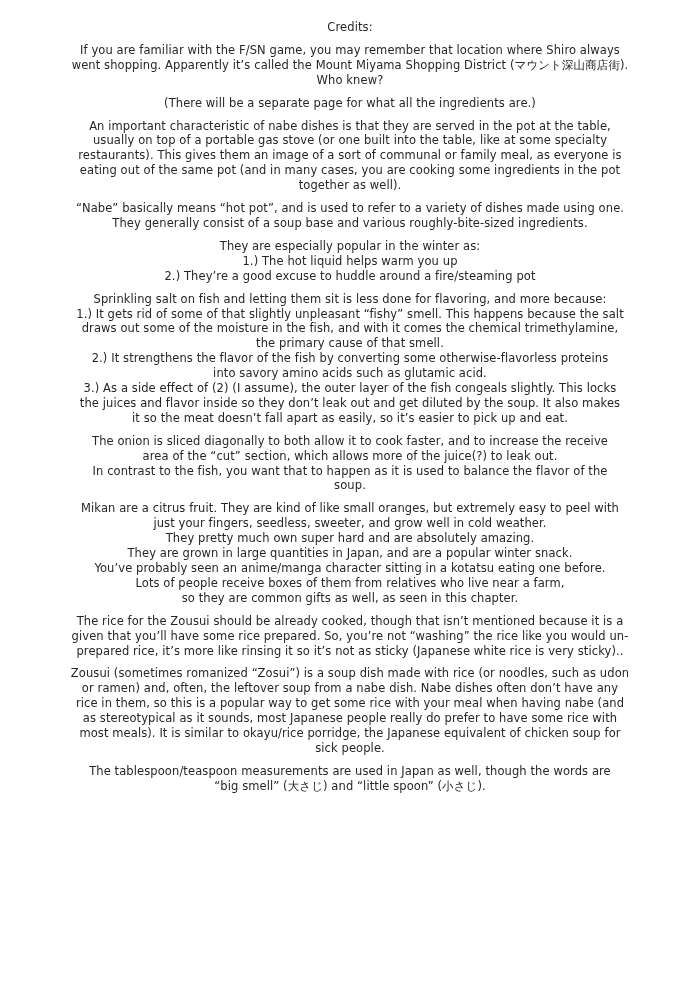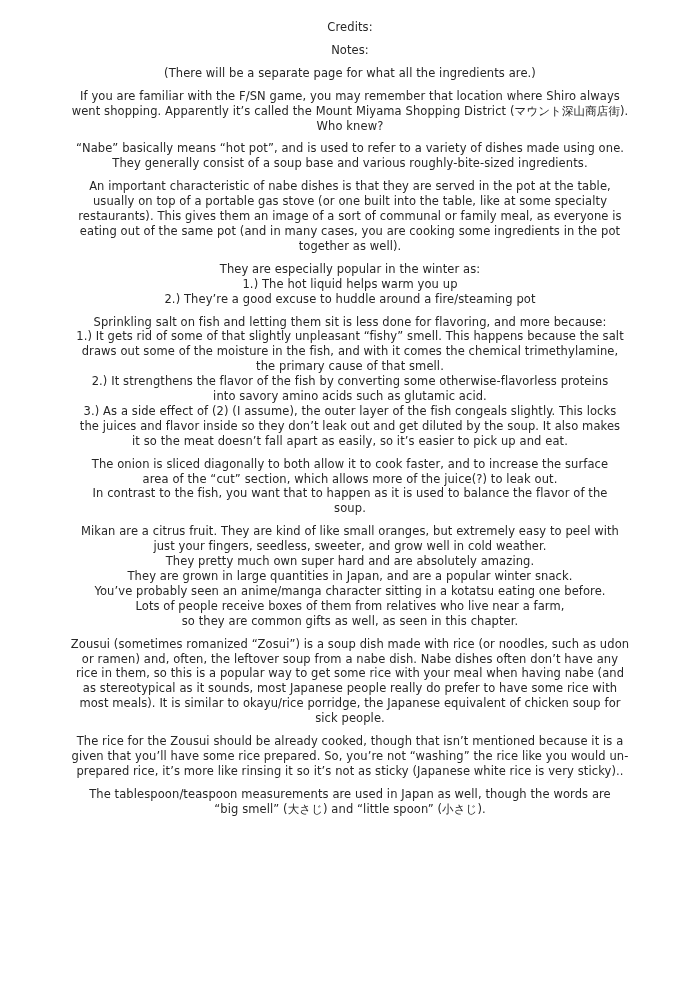--- a/index.html
+++ b/index.html
@@ -27,59 +27,58 @@
     line-height: 14.9px;
     white-space: pre-line;   
     letter-spacing: 0.1px;
   }
 </style>
 </head>
 <body>
 
 <div class="page">
   <p class="block">Credits:</p>
-  <p class="block">Notes:</p>
-  <p class="block">(There will be a separate page for what all the ingredients are.)</p>
   <p class="block">If you are familiar with the F/SN game, you may remember that location where Shiro always
 went shopping. Apparently it’s called the Mount Miyama Shopping District (マウント深山商店街).
 Who knew?</p>
-  <p class="block">“Nabe” basically means “hot pot”, and is used to refer to a variety of dishes made using one.
-They generally consist of a soup base and various roughly-bite-sized ingredients.</p>
+  <p class="block">(There will be a separate page for what all the ingredients are.)</p>
   <p class="block">An important characteristic of nabe dishes is that they are served in the pot at the table,
 usually on top of a portable gas stove (or one built into the table, like at some specialty
 restaurants). This gives them an image of a sort of communal or family meal, as everyone is
 eating out of the same pot (and in many cases, you are cooking some ingredients in the pot
 together as well).</p>
+  <p class="block">“Nabe” basically means “hot pot”, and is used to refer to a variety of dishes made using one.
+They generally consist of a soup base and various roughly-bite-sized ingredients.</p>
   <p class="block">They are especially popular in the winter as:
 1.) The hot liquid helps warm you up
 2.) They’re a good excuse to huddle around a fire/steaming pot</p>
   <p class="block">Sprinkling salt on fish and letting them sit is less done for flavoring, and more because:
 1.) It gets rid of some of that slightly unpleasant “fishy” smell. This happens because the salt
 draws out some of the moisture in the fish, and with it comes the chemical trimethylamine,
 the primary cause of that smell.
 2.) It strengthens the flavor of the fish by converting some otherwise-flavorless proteins
 into savory amino acids such as glutamic acid.
 3.) As a side effect of (2) (I assume), the outer layer of the fish congeals slightly. This locks
 the juices and flavor inside so they don’t leak out and get diluted by the soup. It also makes
 it so the meat doesn’t fall apart as easily, so it’s easier to pick up and eat.</p>
-  <p class="block">The onion is sliced diagonally to both allow it to cook faster, and to increase the surface
+  <p class="block">The onion is sliced diagonally to both allow it to cook faster, and to increase the receive
 area of the “cut” section, which allows more of the juice(?) to leak out.
 In contrast to the fish, you want that to happen as it is used to balance the flavor of the
 soup.</p>
   <p class="block">Mikan are a citrus fruit. They are kind of like small oranges, but extremely easy to peel with
 just your fingers, seedless, sweeter, and grow well in cold weather.
 They pretty much own super hard and are absolutely amazing.
 They are grown in large quantities in Japan, and are a popular winter snack.
 You’ve probably seen an anime/manga character sitting in a kotatsu eating one before.
 Lots of people receive boxes of them from relatives who live near a farm,
 so they are common gifts as well, as seen in this chapter.</p>
+  <p class="block">The rice for the Zousui should be already cooked, though that isn’t mentioned because it is a
+given that you’ll have some rice prepared. So, you’re not “washing” the rice like you would un-
+prepared rice, it’s more like rinsing it so it’s not as sticky (Japanese white rice is very sticky)..</p>
   <p class="block">Zousui (sometimes romanized “Zosui”) is a soup dish made with rice (or noodles, such as udon
 or ramen) and, often, the leftover soup from a nabe dish. Nabe dishes often don’t have any
 rice in them, so this is a popular way to get some rice with your meal when having nabe (and
 as stereotypical as it sounds, most Japanese people really do prefer to have some rice with
 most meals). It is similar to okayu/rice porridge, the Japanese equivalent of chicken soup for
 sick people.</p>
-  <p class="block">The rice for the Zousui should be already cooked, though that isn’t mentioned because it is a
-given that you’ll have some rice prepared. So, you’re not “washing” the rice like you would un-
-prepared rice, it’s more like rinsing it so it’s not as sticky (Japanese white rice is very sticky)..</p>
   <p class="block">The tablespoon/teaspoon measurements are used in Japan as well, though the words are
 “big smell” (大さじ) and “little spoon” (小さじ).</p>
 </div>
 
 </body></html>

